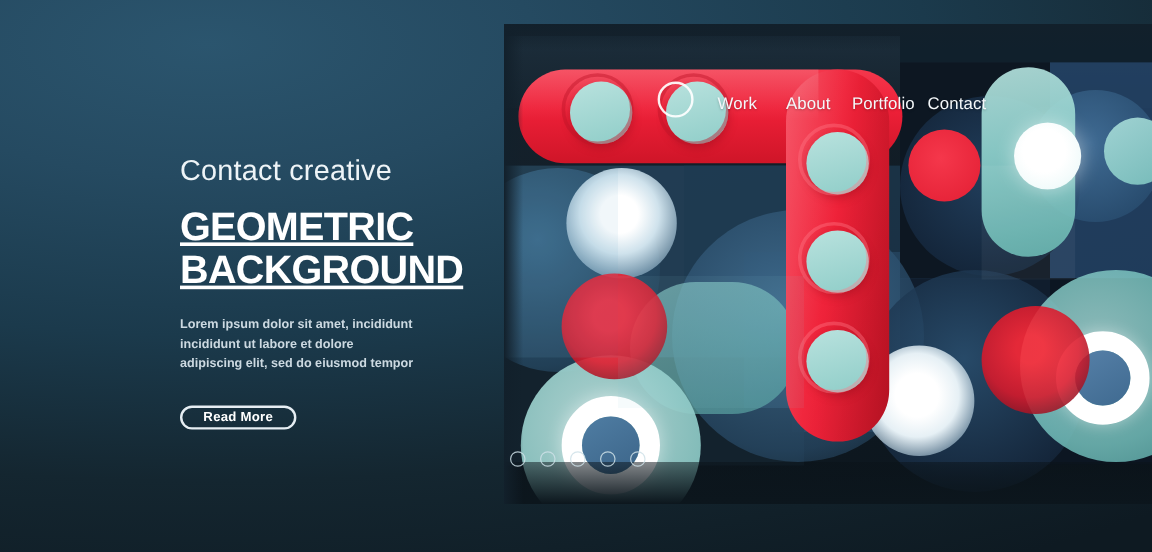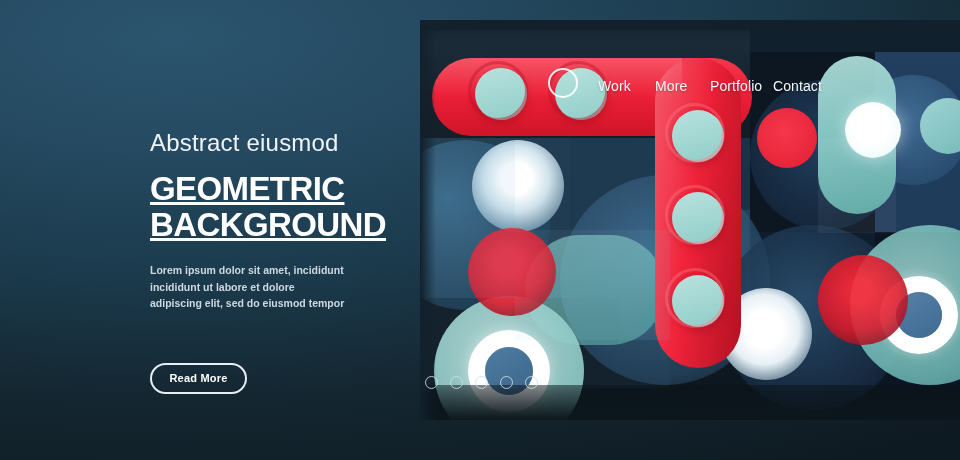--- a/index.html
+++ b/index.html
@@ -28,23 +28,23 @@
     text-transform:uppercase; margin-bottom:20px;text-decoration:underline;
   }
   .headline span { display:block; }
   .body-copy {
     font-size:10.5px; font-weight:700; color:#ccd9e1; line-height:1.58;
     width:215px; margin-bottom:26px;
   }
   .body-copy span { display:block; }
   .cta {
     display:inline-flex; align-items:center; justify-content:center;
-    width:97px; height:31px; border:2px solid #e6eef3; border-radius:16px;
+    width:97px; height:20px; border:2px solid #e6eef3; border-radius:16px;
     color:#ffffff; font-size:11px; font-weight:700; letter-spacing:.2px;
-    background:transparent; cursor:pointer;margin-top:25px;
+    background:transparent; cursor:pointer;
   }
   
   #art { position:absolute; left:420px; top:20px; width:540px; height:400px; overflow:hidden; }
   #art .layer { position:absolute; inset:0; }
   
   .blk { position:absolute; }
   
   .circ { position:absolute; border-radius:50%; }
   .pill { position:absolute; }
   .ring { position:absolute; border-radius:50%; border-style:solid; }
@@ -154,37 +154,37 @@
       <div class="blk" style="left:95px;top:210px;width:155px;height:110px;background:rgba(140,200,220,.08);"></div>
       <div class="blk" style="left:398px;top:118px;width:78px;height:95px;background:rgba(255,255,255,.05);"></div>
       <div class="blk" style="left:0;top:365px;width:540px;height:35px;background:linear-gradient(180deg,rgba(10,18,24,.5),#0c161d);"></div>
       <div class="blk" style="left:0;top:0;width:540px;height:22px;background:linear-gradient(180deg,#12202b,rgba(18,32,43,0));"></div>
       <div class="blk" style="left:0;top:0;width:16px;height:400px;background:linear-gradient(90deg,#12202b,rgba(18,32,43,0));"></div>
     </div>
 
   </div>
 
   <div class="copy">
-    <div class="eyebrow">Abstract eiusmod</div>
+    <div class="eyebrow">Contact creative</div>
     <div class="headline">
       <span>GEOMETRIC</span>
       <span>BACKGROUND</span>
     </div>
     <div class="body-copy">
       <span>Lorem ipsum dolor sit amet, incididunt</span>
       <span>incididunt ut labore et dolore</span>
       <span>adipiscing elit, sed do eiusmod tempor</span>
     </div>
     <div class="cta">Read More</div>
   </div>
 
   <div id="nav">
     <div id="logo"></div>
     <div class="nav-link" style="left:598px">Work</div>
-    <div class="nav-link" style="left:655px">More</div>
+    <div class="nav-link" style="left:655px">About</div>
     <div class="nav-link" style="left:710px">Portfolio</div>
     <div class="nav-link" style="left:773px">Contact</div>
   </div>
 
   <div id="dots">
       <div class="dot"></div>
       <div class="dot"></div>
       <div class="dot"></div>
       <div class="dot"></div>
       <div class="dot"></div>

